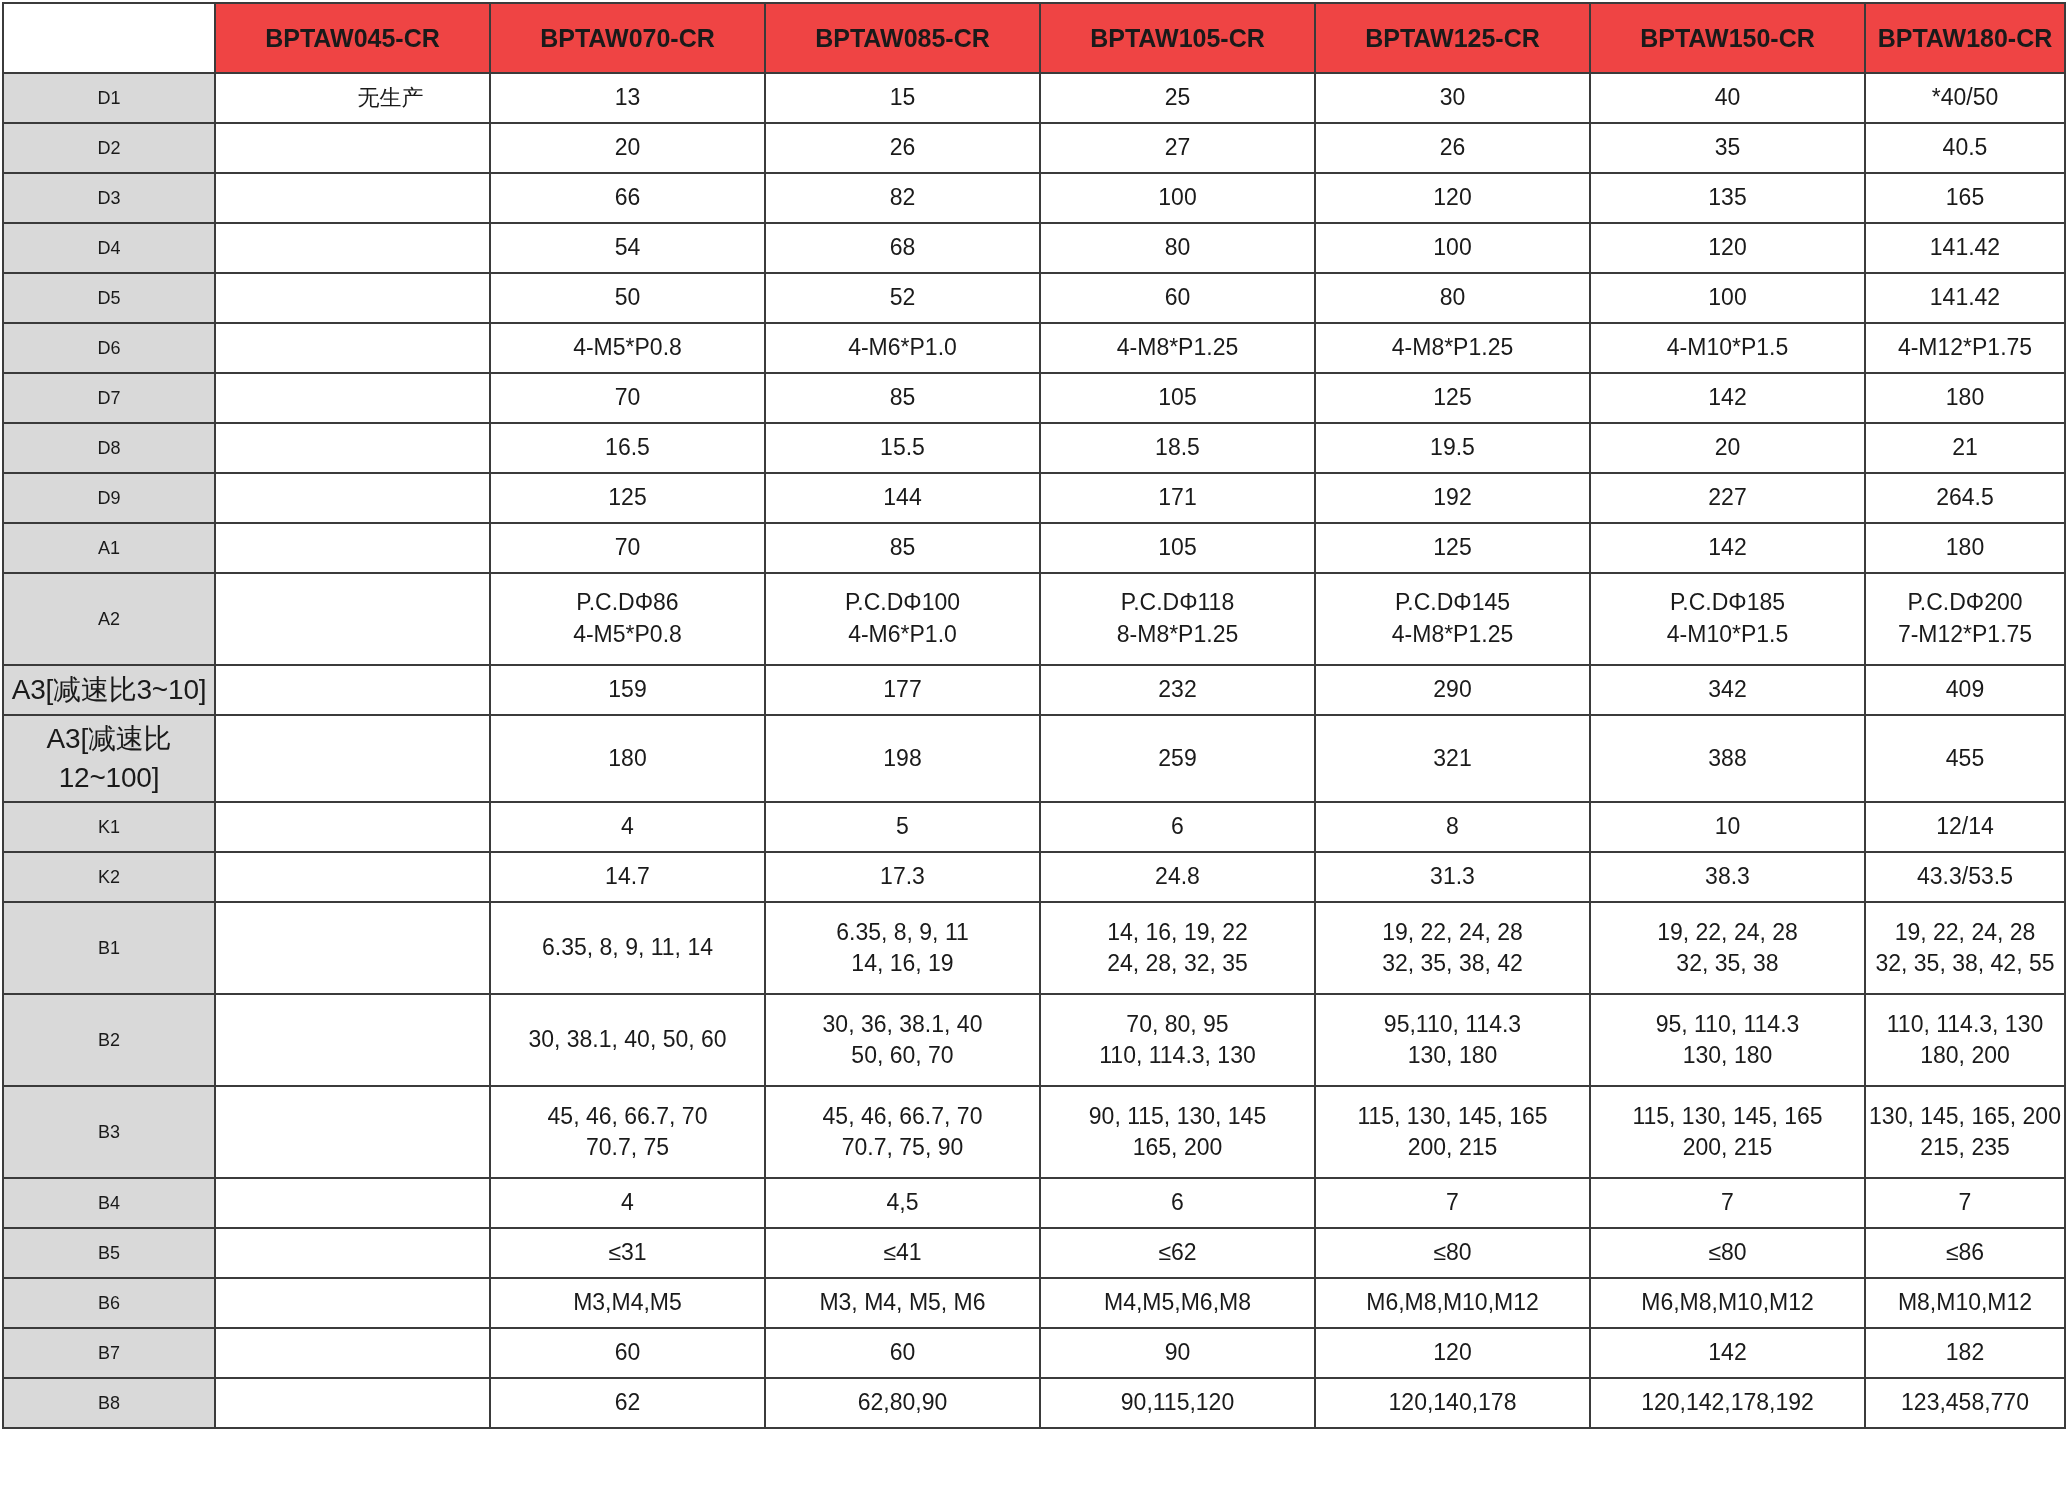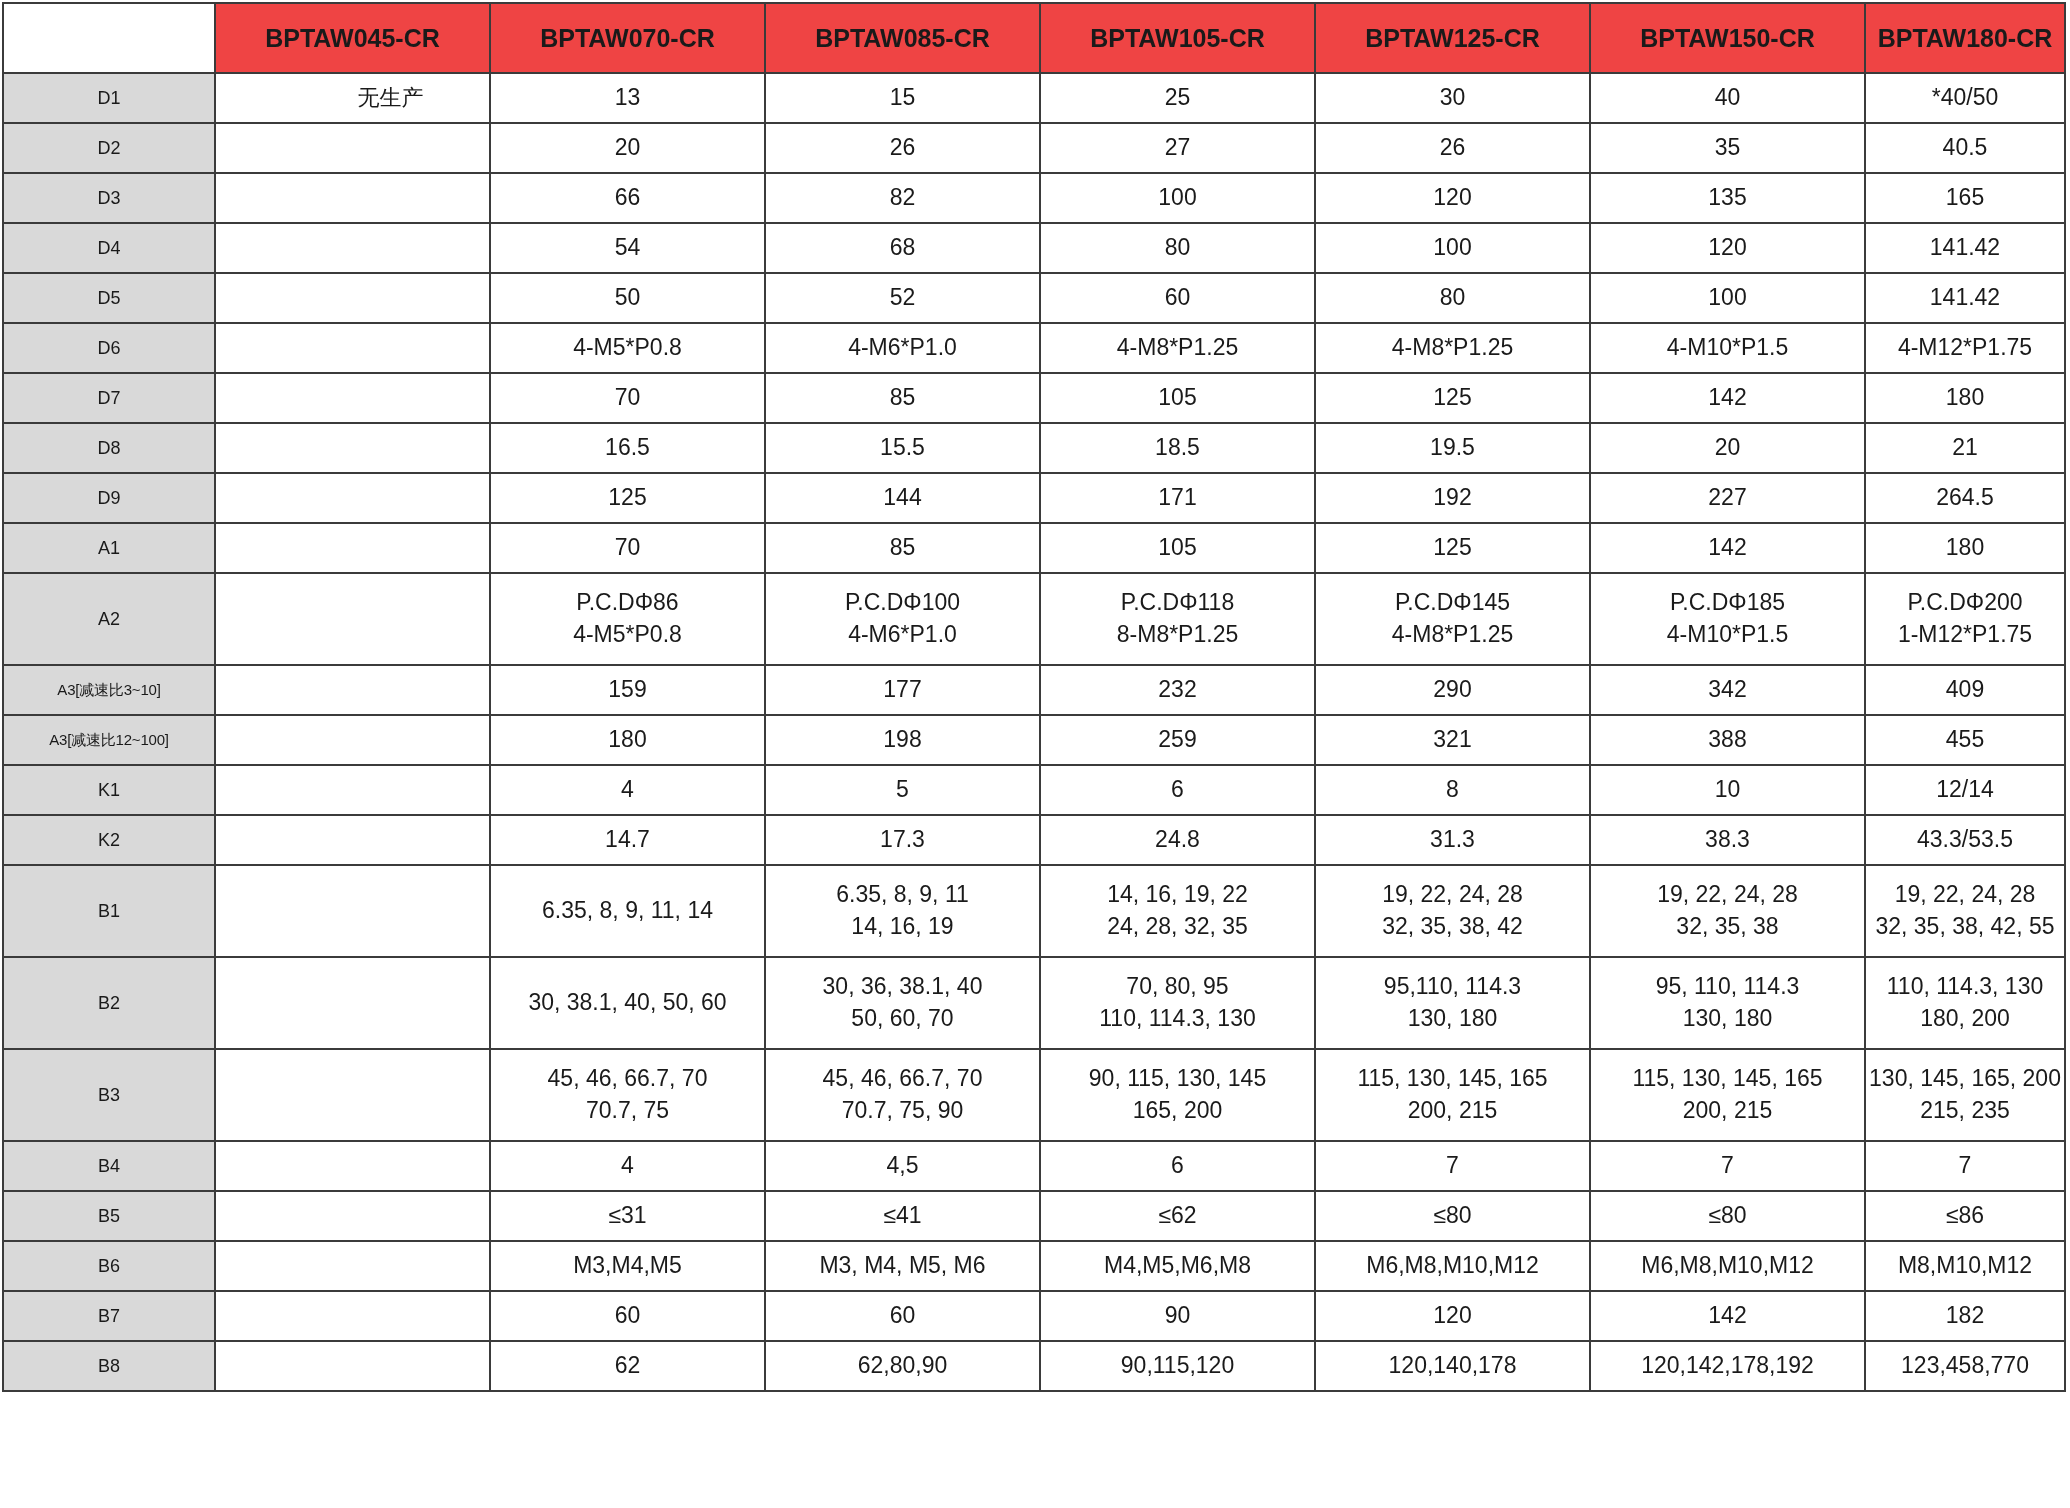--- a/index.html
+++ b/index.html
@@ -39,21 +39,21 @@
   }
   #spec-table thead th.corner {
     background: #ffffff;
   }
   #spec-table tbody th {
     background: #d9d9d9;
     font-weight: normal;
     font-size: 18px;
   }
   #spec-table tbody th.small {
-    font-size: 15px;
+    font-size: 28px;
     letter-spacing: -0.2px;
   }
   #spec-table td.first-cell {
     text-align: center;
     padding-left: 78px;
     font-size: 22px;
   }
   #spec-table td.empty { background: #ffffff; }
   tr.h-std td, tr.h-std th { height: 40px; }
   tr.h-tall td, tr.h-tall th { height: 82px; }
@@ -191,21 +191,21 @@
 4-M5*P0.8</td>
         <td>P.C.DΦ100
 4-M6*P1.0</td>
         <td>P.C.DΦ118
 8-M8*P1.25</td>
         <td>P.C.DΦ145
 4-M8*P1.25</td>
         <td>P.C.DΦ185
 4-M10*P1.5</td>
         <td>P.C.DΦ200
-1-M12*P1.75</td>
+7-M12*P1.75</td>
       </tr>
       <tr class="h-std">
         <th class="small">A3[减速比3~10]</th>
         <td class="empty"></td>
         <td>159</td>
         <td>177</td>
         <td>232</td>
         <td>290</td>
         <td>342</td>
         <td>409</td>

